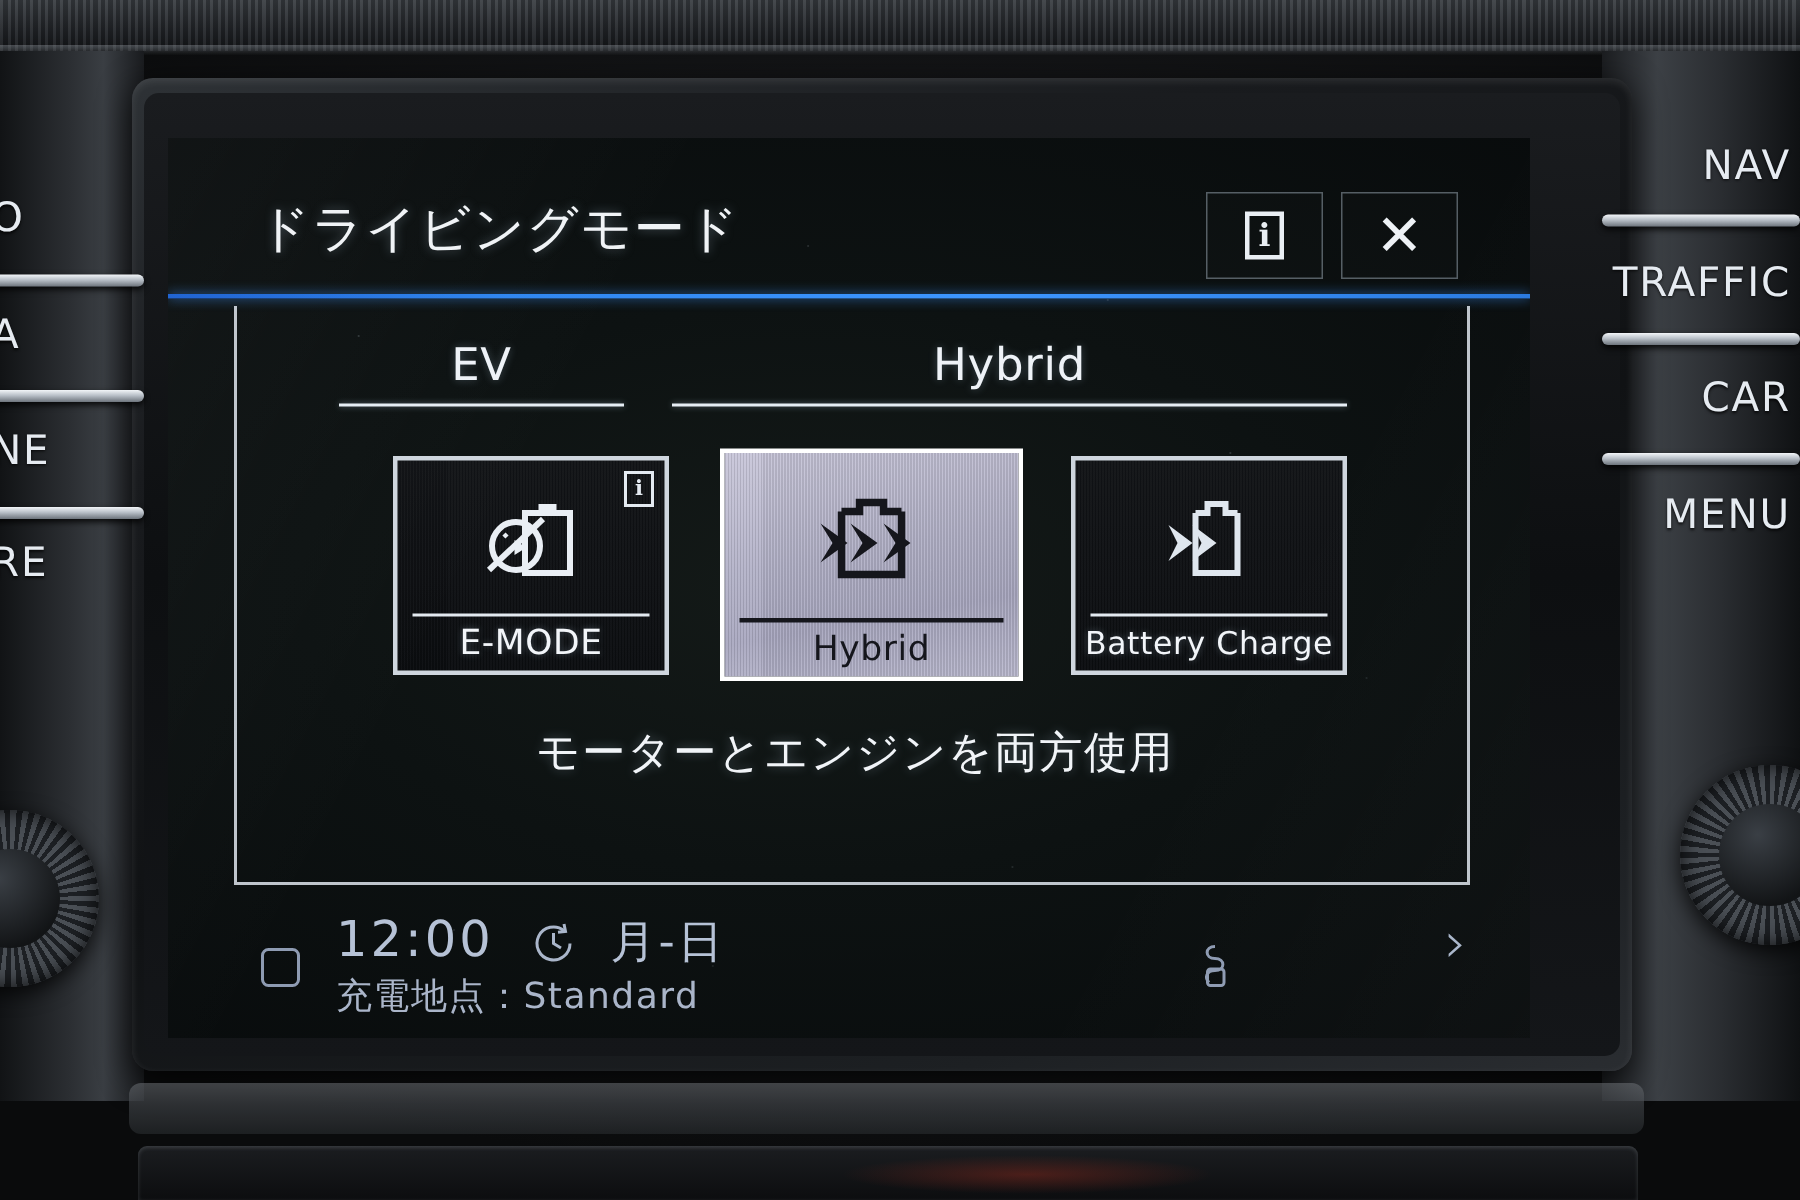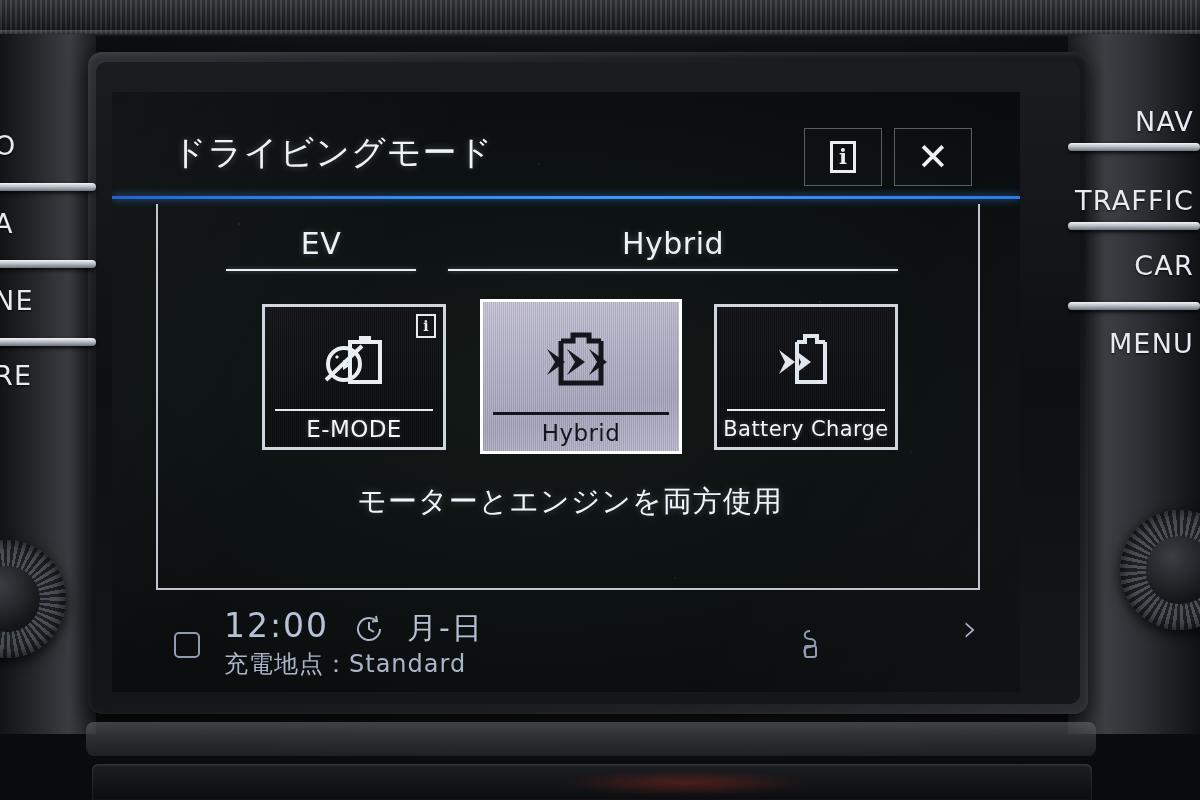--- a/index.html
+++ b/index.html
@@ -418,23 +418,23 @@
         </svg>
       </div>
 
       <div class="sb-chev">›</div>
     </div>
 
     <div class="speckle"></div>
     <div class="glass-sheen"></div>
   </div>
 
-  <div class="key kr" style="top:106px">NAV</div>
+  <div class="key kr" style="top:95px">NAV</div>
   <div class="key-bar kbr" style="top:143px"></div>
-  <div class="key kr" style="top:185px">TRAFFIC</div>
+  <div class="key kr" style="top:173px">TRAFFIC</div>
   <div class="key-bar kbr" style="top:222px"></div>
   <div class="key kr" style="top:250px">CAR</div>
   <div class="key-bar kbr" style="top:302px"></div>
   <div class="key kr" style="top:328px">MENU</div>
 
   <div class="key kl" style="top:130px">O</div>
   <div class="key-bar kbl" style="top:183px"></div>
   <div class="key kl" style="top:208px">A</div>
   <div class="key-bar kbl" style="top:260px"></div>
   <div class="key kl" style="top:285px">NE</div>

